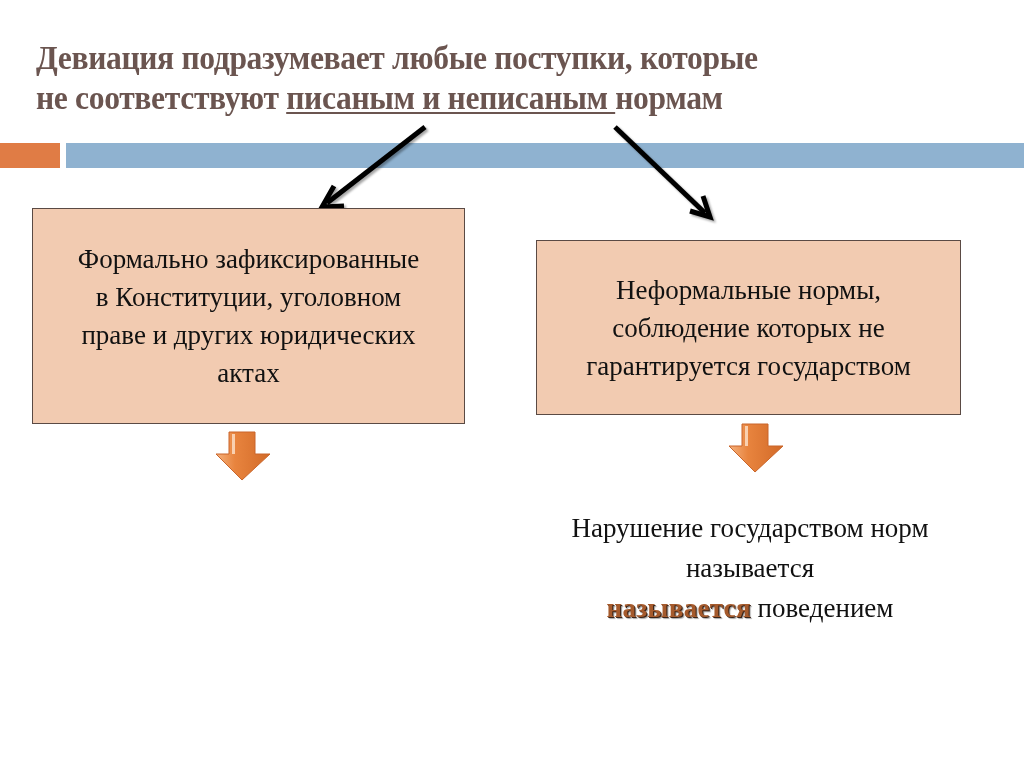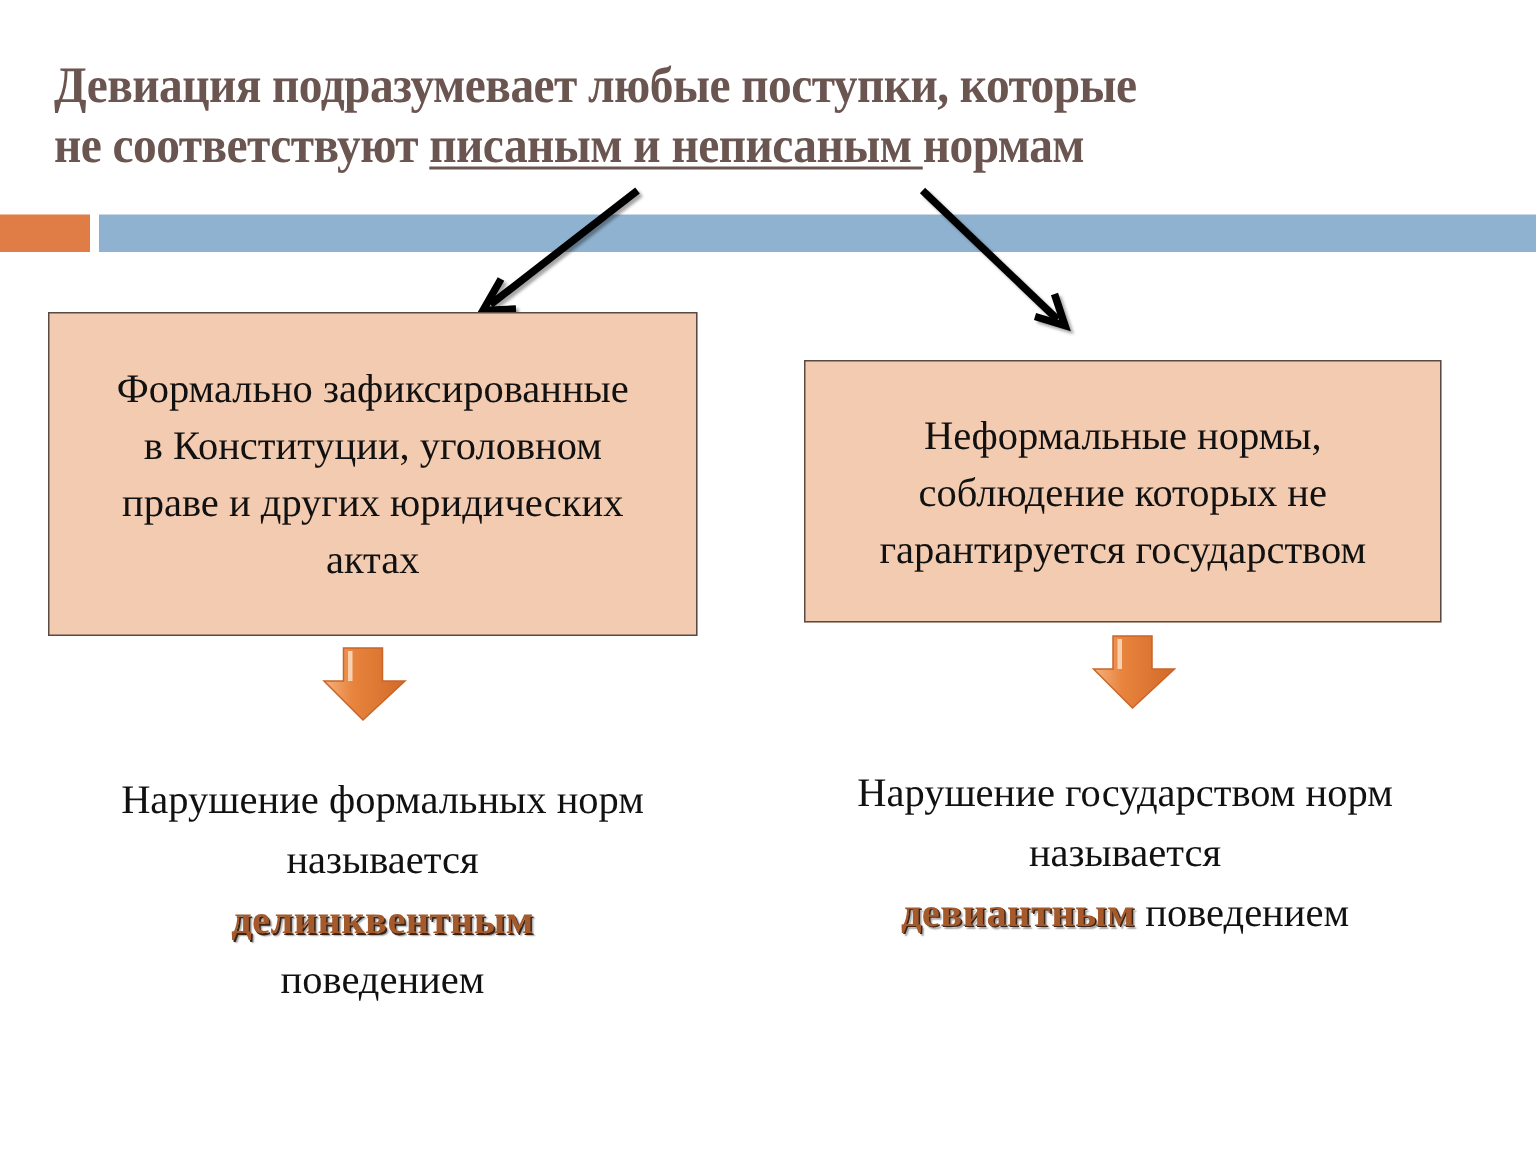--- a/index.html
+++ b/index.html
@@ -173,24 +173,19 @@
       <linearGradient id="ga2" x1="0" y1="0" x2="1" y2="0">
         <stop offset="0" stop-color="#F5B27E"></stop>
         <stop offset="0.35" stop-color="#E8843E"></stop>
         <stop offset="1" stop-color="#D26A28"></stop>
       </linearGradient>
     </defs>
     <polygon points="15,2 41,2 41,24 56,24 28,50 2,24 15,24" fill="url(#ga2)" stroke="#C9652A" stroke-width="1"></polygon>
     <rect x="18" y="4" width="3" height="20" fill="#FCE2CC" opacity="0.8"></rect>
   </svg>
 
-  <div class="result result-left">
-    <div>Нарушение формальных норм называется</div>
-    <div class="highlight">делинквентным</div>
-    <div>поведением</div>
-  </div>
 
   <div class="result result-right">
     <div>Нарушение государством норм называется</div>
-    <div><span class="highlight">девиантным</span><span> поведением</span></div>
+    <div><span class="highlight">называется</span><span> поведением</span></div>
   </div>
 
 </div>
 
 </body></html>

